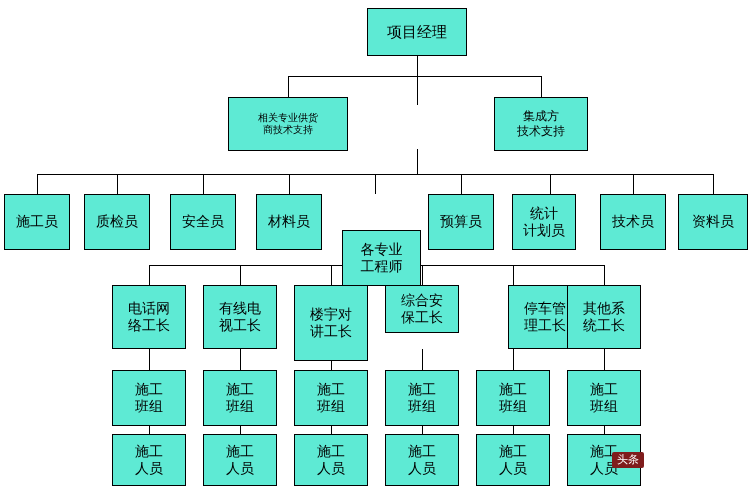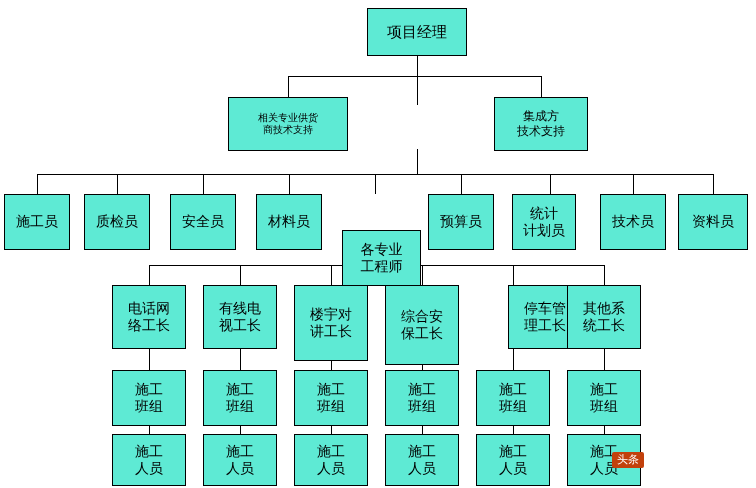--- a/index.html
+++ b/index.html
@@ -40,21 +40,21 @@
   .vline { width: 1px; }
   .watermark {
     position: absolute;
     display: flex;
     align-items: center;
     gap: 6px;
     z-index: 5;
     color: #4a4a4a;
   }
   .wm-badge {
-    background: #c2410c;
+    background: #7f1d1d;
     color: #ffffff;
     font-size: 11px;
     padding: 2px 5px;
     border-radius: 2px;
     line-height: 1.1;
     letter-spacing: 0px;
   }
   .wm-text {
     font-size: 17px;
     color: #454545;
@@ -125,21 +125,21 @@
 计划员</div>
   <div class="node" style="left:600px; top:194px; width:66px; height:56px; font-size:14px;">技术员</div>
   <div class="node" style="left:678px; top:194px; width:70px; height:56px; font-size:14px;">资料员</div>
 
   <div class="node" style="left:112px; top:285px; width:74px; height:64px; font-size:14px;">电话网
 络工长</div>
   <div class="node" style="left:203px; top:285px; width:74px; height:64px; font-size:14px;">有线电
 视工长</div>
   <div class="node" style="left:294px; top:285px; width:74px; height:76px; font-size:14px;">楼宇对
 讲工长</div>
-  <div class="node" style="left:385px; top:285px; width:74px; height:80px; font-size:14px;">综合安
+  <div class="node" style="left:385px; top:285px; width:74px; height:48px; font-size:14px;">综合安
 保工长</div>
   <div class="node" style="left:476px; top:285px; width:74px; height:64px; font-size:14px;margin-left:32px;">停车管
 理工长</div>
   <div class="node" style="left:567px; top:285px; width:74px; height:64px; font-size:14px;">其他系
 统工长</div>
 
   <div class="node" style="left:112px; top:370px; width:74px; height:56px; font-size:14px;">施工
 班组</div>
   <div class="node" style="left:203px; top:370px; width:74px; height:56px; font-size:14px;">施工
 班组</div>

